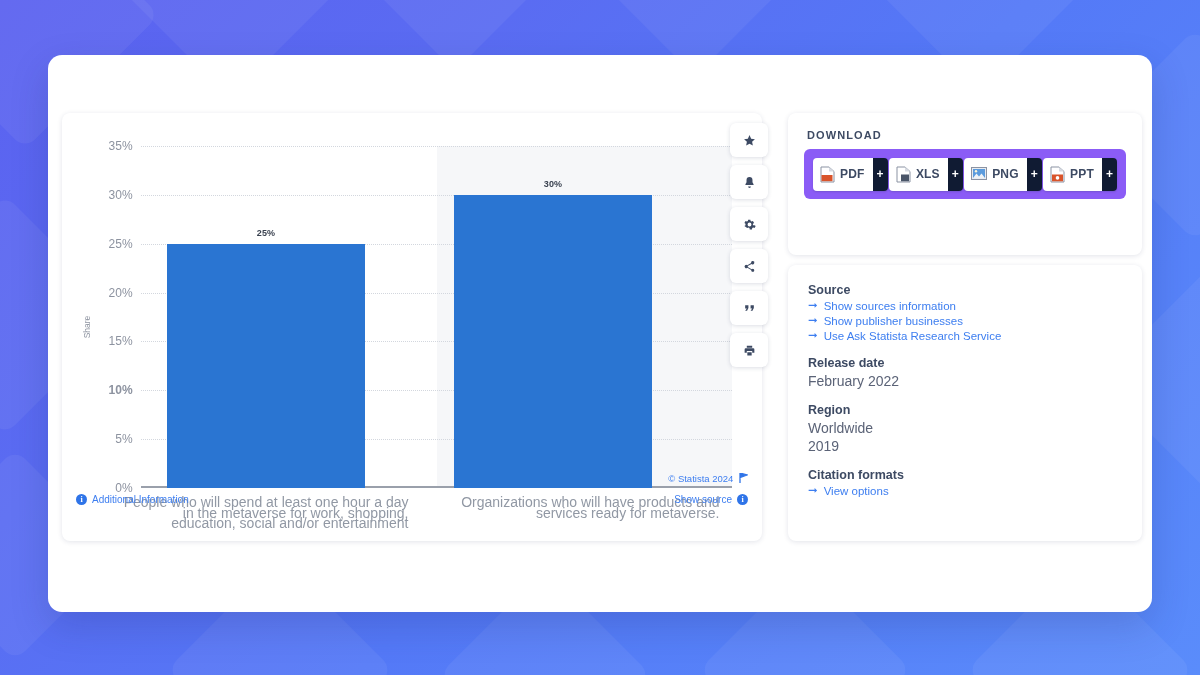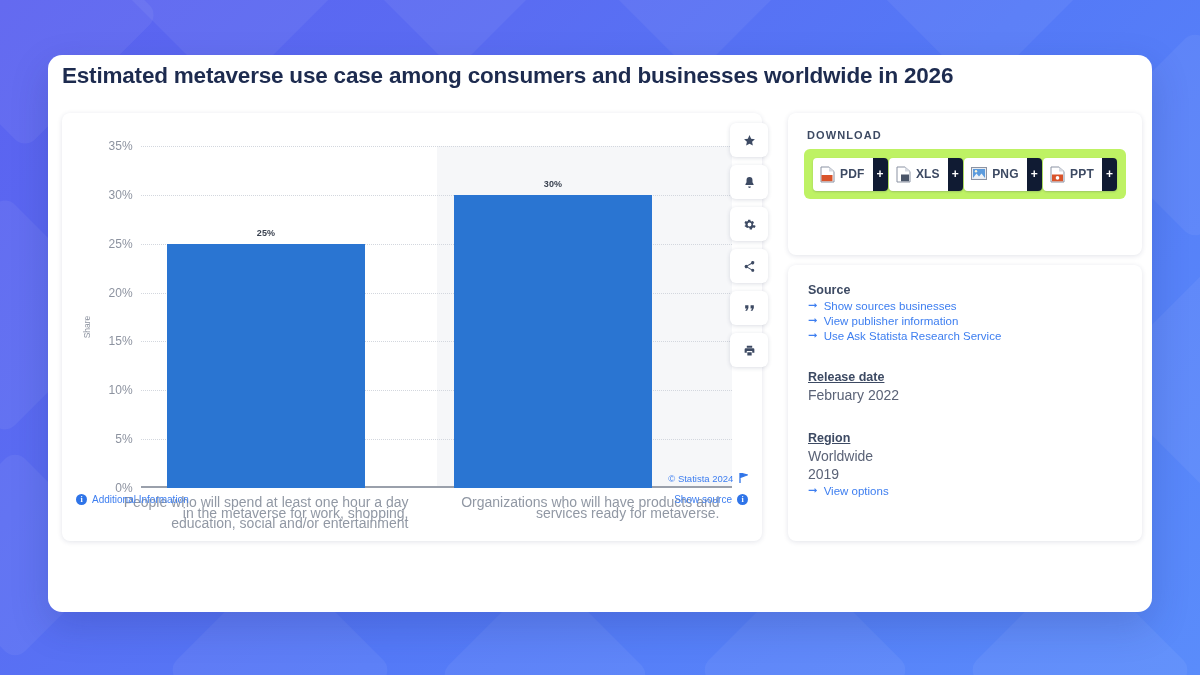--- a/index.html
+++ b/index.html
@@ -201,21 +201,21 @@
     left: 19px; top: 16px;
     font-size: 11px;
     font-weight: bold;
     letter-spacing: 1.1px;
     color: #3d4a63;
   }
   #download-row {
     position: absolute;
     left: 16px; top: 36px;
     width: 322px; height: 50px;
-    background: #bef264;
+    background: #8b5cf6;
     border-radius: 6px;
     display: flex;
     align-items: center;
     justify-content: space-between;
     padding: 0 9px;
   }
   .dl-btn {
     display: flex;
     align-items: stretch;
     height: 33px;
@@ -253,21 +253,21 @@
     border-radius: 8px;
     box-shadow: 0 1px 5px rgba(40,50,90,0.13);
     padding: 18px 20px;
   }
   .sec-head {
     font-size: 12.5px;
     font-weight: bold;
     color: #3d4a63;
     margin-bottom: 3px;
   }
-  .sec-head.spaced { margin-top: 28px; text-decoration: underline; }
+  .sec-head.spaced { margin-top: 14px; }
   .sec-link {
     font-size: 11.5px;
     color: #3d7ef0;
     display: flex; align-items: center;
     gap: 6px;
     margin-top: 3px;
     cursor: pointer;
   }
   .arrow { color: #3d7ef0; font-size: 11.5px; line-height: 1; }
   .sec-val {
@@ -290,21 +290,20 @@
   <div class="diamond" style="left:1130px; top:300px; width:160px; height:160px;"></div>
   <div class="diamond" style="left:-80px; top:230px; width:170px; height:170px;"></div>
   <div class="diamond" style="left:-60px; top:480px; width:150px; height:150px;"></div>
   <div class="diamond" style="left:200px; top:590px; width:160px; height:160px;"></div>
   <div class="diamond" style="left:470px; top:600px; width:150px; height:150px;"></div>
   <div class="diamond" style="left:730px; top:595px; width:150px; height:150px;"></div>
   <div class="diamond" style="left:1000px; top:590px; width:160px; height:160px;"></div>
 
   <div id="main-card">
 
-    <div id="page-title">Estimated metaverse use case among consumers and businesses worldwide in 2026</div>
 
     <div id="chart-panel">
 
       <div id="ylabel">Share</div>
 
       <div class="plot-area">
 
         <div class="cat-band" style="left:295.5px; width:295.5px;"></div>
 
         <div class="gridline" style="top:0px;"></div>
@@ -315,21 +314,21 @@
         <div class="gridline" style="top:244.29px;"></div>
         <div class="gridline" style="top:293.14px;"></div>
 
         <div class="baseline"></div>
 
         <div class="ytick" style="top:0px;">35%</div>
         <div class="ytick" style="top:48.86px;">30%</div>
         <div class="ytick" style="top:97.71px;">25%</div>
         <div class="ytick" style="top:146.57px;">20%</div>
         <div class="ytick" style="top:195.43px;">15%</div>
-        <div class="ytick" style="top:244.29px;">10%</div>
+        <div class="ytick" style="top:244.29px;font-weight:bold;">10%</div>
         <div class="ytick" style="top:293.14px;">5%</div>
         <div class="ytick" style="top:342px;">0%</div>
 
         <div class="bar" style="left:26px; width:198px; height:244.29px;"></div>
         <div class="bar" style="left:313px; width:198px; height:293.14px;"></div>
 
         <div class="bar-value" style="left:125px; top:82px;">25%</div>
         <div class="bar-value" style="left:412px; top:33px;">30%</div>
 
         <div class="xlabel" style="left:125px; top:351px; width:285px;">People who will spend at least one hour a day in the metaverse for work, shopping, education, social and/or entertainment</div>
@@ -442,39 +441,40 @@
         </div>
 
       </div>
     </div>
 
     <div id="info-panel">
 
       <div class="sec-head">Source</div>
       <div class="sec-link">
         <span class="arrow">➞</span>
-        <span>Show sources businesses</span>
+        <span>Show sources information</span>
       </div>
       <div class="sec-link">
         <span class="arrow">➞</span>
-        <span>View publisher information</span>
+        <span>Show publisher businesses</span>
       </div>
       <div class="sec-link">
         <span class="arrow">➞</span>
         <span>Use Ask Statista Research Service</span>
       </div>
 
       <div class="sec-head spaced">Release date</div>
       <div class="sec-val">February 2022</div>
 
       <div class="sec-head spaced">Region</div>
       <div class="sec-val">Worldwide</div>
 
       <div class="sec-val">2019</div>
 
+      <div class="sec-head spaced">Citation formats</div>
       <div class="sec-link">
         <span class="arrow">➞</span>
         <span>View options</span>
       </div>
     </div>
 
   </div>
 </div>
 
 </body></html>

